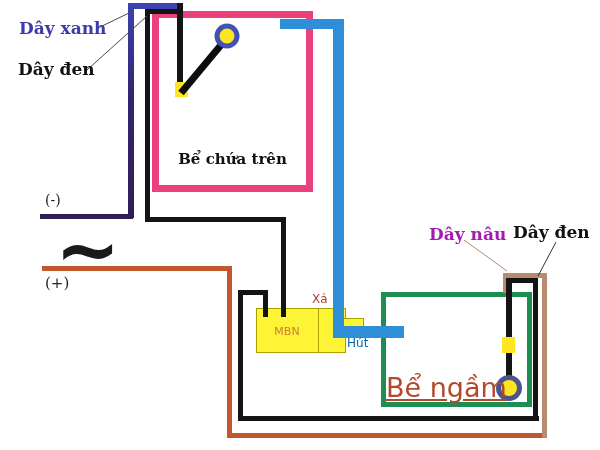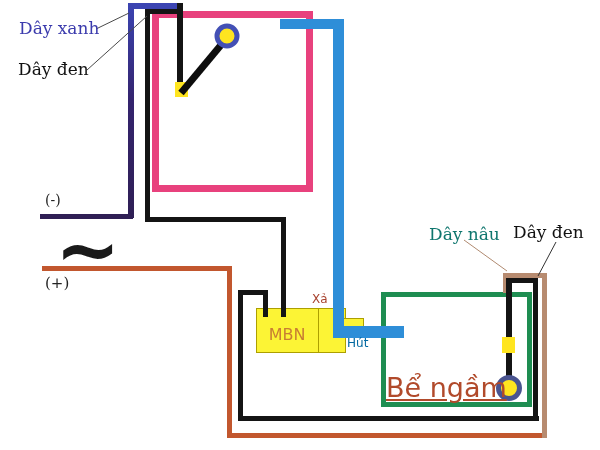--- a/index.html
+++ b/index.html
@@ -22,33 +22,33 @@
   #lower-tank{left:381px;top:292px;width:151px;height:115px;border:5px solid #1e8d51;}
   
   .pump-part{position:absolute;box-sizing:border-box;background:#fcf435;border:1px solid #ad9f00;z-index:2;}
   
   .float-weight{position:absolute;background:#ffe520;z-index:4;}
   
   .z2{z-index:2;} .z3{z-index:3;}
   #svg-overlay{position:absolute;left:0;top:0;z-index:5;pointer-events:none;}
   
   .lbl{position:absolute;white-space:nowrap;z-index:6;}
-  .serif-b{font-family:"DejaVu Serif",serif;font-weight:normal;font-size:17px;color:#111;}
+  .serif-b{font-family:"DejaVu Serif",serif;font-weight:bold;font-size:17px;color:#111;}
   .serif-r{font-family:"DejaVu Serif",serif;font-size:14px;color:#222;}
   #lbl-day-xanh{left:19px;top:18px;color:#3b3bad;}
   #lbl-day-den-top{left:18px;top:59px;}
-  #lbl-day-nau{left:429px;top:224px;color:#0f766e;}
+  #lbl-day-nau{left:429px;top:224px;color:#a21caf;}
   #lbl-day-den-right{left:513px;top:222px;}
   #lbl-upper-tank{left:152px;top:150px;width:161px;text-align:center;font-size:15px;}
   #lbl-negative{left:45px;top:192px;}
   #lbl-positive{left:45px;top:274px;font-size:15px;}
   #ac-symbol{left:55px;top:211px;font-family:"DejaVu Sans",sans-serif;
              font-weight:bold;font-size:78px;line-height:78px;color:#1a1a1a;}
   #lbl-pump{left:256px;top:325px;width:62px;text-align:center;
-            font-size:16px;color:#c87e33;}
+            font-size:11px;color:#c87e33;}
   #lbl-xa{left:312px;top:292px;font-size:12px;color:#a8432f;}
   #lbl-hut{left:347px;top:336px;font-size:12px;color:#0369a1;}
   #lbl-lower-tank{left:386px;top:372px;font-size:27px;color:#b14a2b;text-decoration:underline;}
 </style>
 </head>
 <body>
 
 <div id="canvas">
 
   <div id="upper-tank" class="tank"></div>
@@ -99,20 +99,21 @@
     <line x1="556" y1="242" x2="538" y2="276" stroke="#333333" stroke-width="1"></line>
     <line x1="181" y1="93" x2="221" y2="45" stroke="#0d0d0d" stroke-width="7"></line>
     <circle cx="227" cy="36" r="10" fill="#ffe520" stroke="#4350b5" stroke-width="5"></circle>
     <circle cx="509" cy="388" r="10.5" fill="#ffe520" stroke="#4a5490" stroke-width="5"></circle>
   </svg>
 
   <div class="lbl serif-b" id="lbl-day-xanh">Dây xanh</div>
   <div class="lbl serif-b" id="lbl-day-den-top">Dây đen</div>
   <div class="lbl serif-b" id="lbl-day-nau">Dây nâu</div>
   <div class="lbl serif-b" id="lbl-day-den-right">Dây đen</div>
+  <div class="lbl serif-b" id="lbl-upper-tank">Bể chứa trên</div>
   <div class="lbl serif-r" id="lbl-negative">(-)</div>
   <div class="lbl" id="ac-symbol">~</div>
   <div class="lbl serif-r" id="lbl-positive">(+)</div>
   <div class="lbl" id="lbl-pump">MBN</div>
   <div class="lbl" id="lbl-xa">Xả</div>
   <div class="lbl" id="lbl-hut">Hút</div>
   <div class="lbl" id="lbl-lower-tank">Bể ngầm</div>
 
 </div>
 

